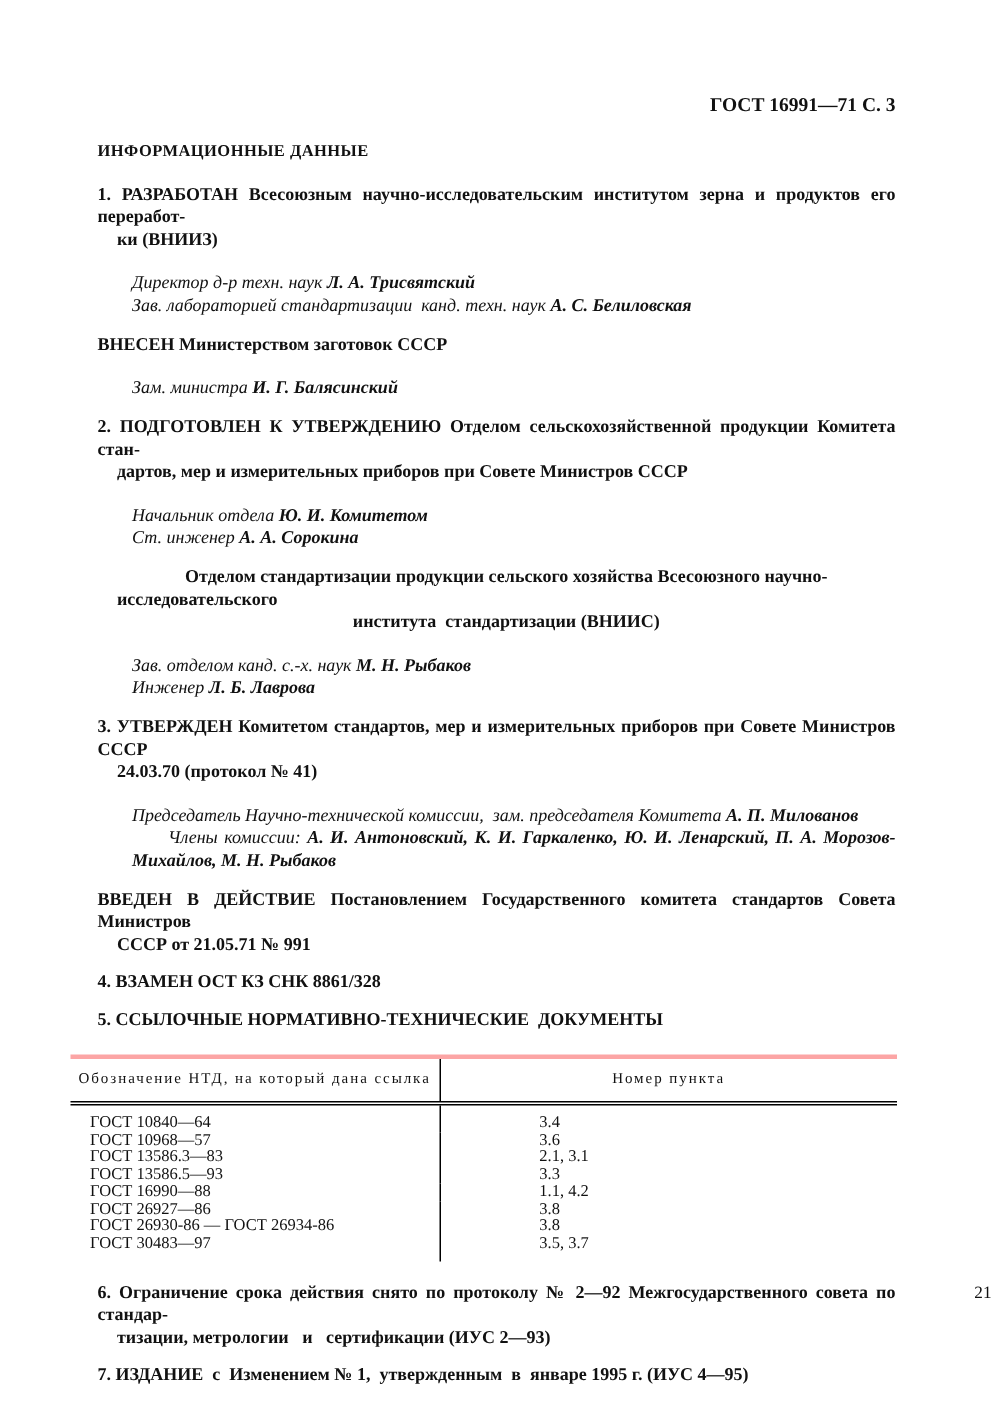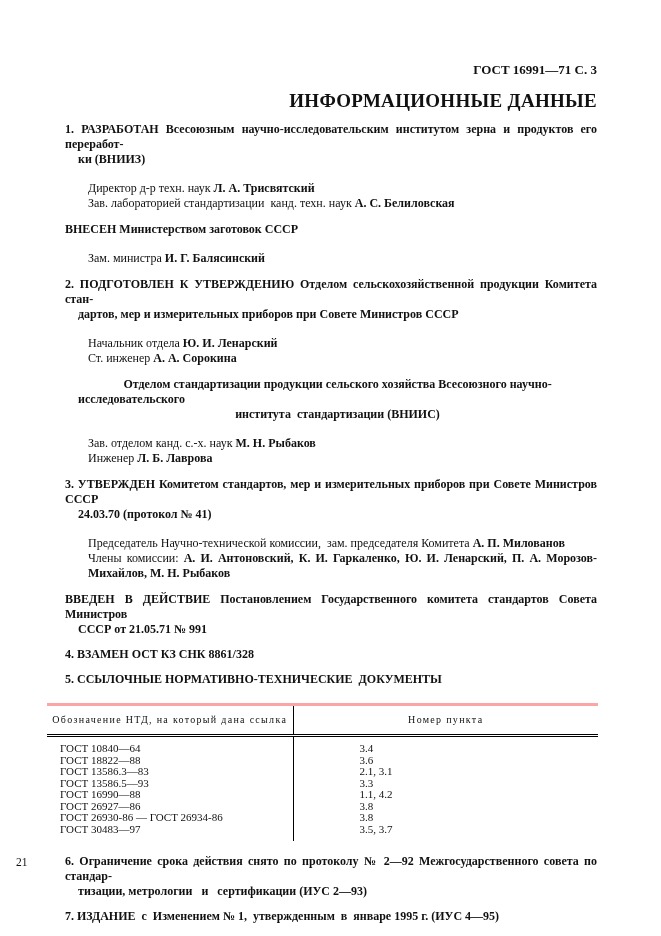--- a/index.html
+++ b/index.html
@@ -15,38 +15,38 @@
     overflow: hidden;
   }
   .doc-code {
     text-align: right;
     font-weight: bold;
     font-size: 13px;
     line-height: 15px;
     margin-bottom: 16px;
   }
   .main-title {
-    text-align: right;
+    text-align: left;
     font-weight: bold;
-    font-size: 19px;
+    font-size: 11px;
     line-height: 16px;
     letter-spacing: 0.3px;
     margin: 0 0 13px 0;
   }
   .para { margin: 0 0 10px 0; font-size: 12px; line-height: 15px; }
   .line { white-space: pre-wrap; }
-  .line.just { text-align: justify; text-align-last: justify; }
+  .line.just { text-align: justify; text-align-last: justify; margin-left: 24px; }
   .b { font-weight: bold; }
   
   .para.sec .line { margin-left: 13px; }
   .para.sec .line:first-child { margin-left: 0; }
   
   .para.subind .line { margin-left: 13px; text-align: center; }
   
-  .para.names { margin-left: 23px; margin-top: 14px; margin-bottom: 11px; }
+  .para.names { margin-left: 23px; margin-top: 14px; margin-bottom: 11px; font-style: italic; }
   
   .ref-table {
     width: 551px;
     margin: 16px 0 13px -18px;
     border-collapse: collapse;
     table-layout: fixed;
   }
   .ref-table col.c1 { width: 246px; }
   .ref-table thead th {
     border-top: 3px solid #fca5a5;
@@ -65,21 +65,21 @@
     vertical-align: top;
   }
   .ref-table tbody td.c1 { padding-left: 13px; }
   .ref-table tbody td.c2 { padding-left: 66px; }
   .ref-table tbody tr:first-child td { padding-top: 6px; }
   .ref-table tbody tr:last-child td { padding-bottom: 6px; }
   .page-number {
     position: absolute;
     left: 16px; right: 0;
     bottom: 68px;
-    text-align: left;
+    text-align: right;
     font-size: 11.5px;
   }
 </style>
 </head>
 <body>
 
 <div class="page">
 
   <div class="doc-code">ГОСТ 16991—71 С. 3</div>
 
@@ -98,21 +98,21 @@
         <div class="line"><span class="b">ВНЕСЕН Министерством заготовок СССР</span></div>
       </div>
       <div class="para names">
         <div class="line"><span>Зам. министра </span><span class="b">И. Г. Балясинский</span></div>
       </div>
       <div class="para sec">
         <div class="line just"><span class="b">2. ПОДГОТОВЛЕН К УТВЕРЖДЕНИЮ Отделом сельскохозяйственной продукции Комитета стан-</span></div>
         <div class="line"><span class="b">дартов, мер и измерительных приборов при Совете Министров СССР</span></div>
       </div>
       <div class="para names">
-        <div class="line"><span>Начальник отдела </span><span class="b">Ю. И. Ленарский</span></div>
+        <div class="line"><span>Начальник отдела </span><span class="b">Ю. И. Комитетом</span></div>
         <div class="line"><span>Ст. инженер </span><span class="b">А. А. Сорокина</span></div>
       </div>
       <div class="para subind">
         <div class="line just"><span class="b">Отделом стандартизации продукции сельского хозяйства Всесоюзного научно-исследовательского</span></div>
         <div class="line"><span class="b">института  стандартизации (ВНИИС)</span></div>
       </div>
       <div class="para names">
         <div class="line"><span>Зав. отделом канд. с.-х. наук </span><span class="b">М. Н. Рыбаков</span></div>
         <div class="line"><span>Инженер </span><span class="b">Л. Б. Лаврова</span></div>
       </div>
@@ -147,21 +147,21 @@
         <th>Обозначение НТД, на который дана ссылка</th>
         <th>Номер пункта</th>
       </tr>
     </thead>
     <tbody id="ref-table-body">
         <tr>
           <td class="c1">ГОСТ 10840—64</td>
           <td class="c2">3.4</td>
         </tr>
         <tr>
-          <td class="c1">ГОСТ 18822—88</td>
+          <td class="c1">ГОСТ 10968—57</td>
           <td class="c2">3.6</td>
         </tr>
         <tr>
           <td class="c1">ГОСТ 13586.3—83</td>
           <td class="c2">2.1, 3.1</td>
         </tr>
         <tr>
           <td class="c1">ГОСТ 13586.5—93</td>
           <td class="c2">3.3</td>
         </tr>

